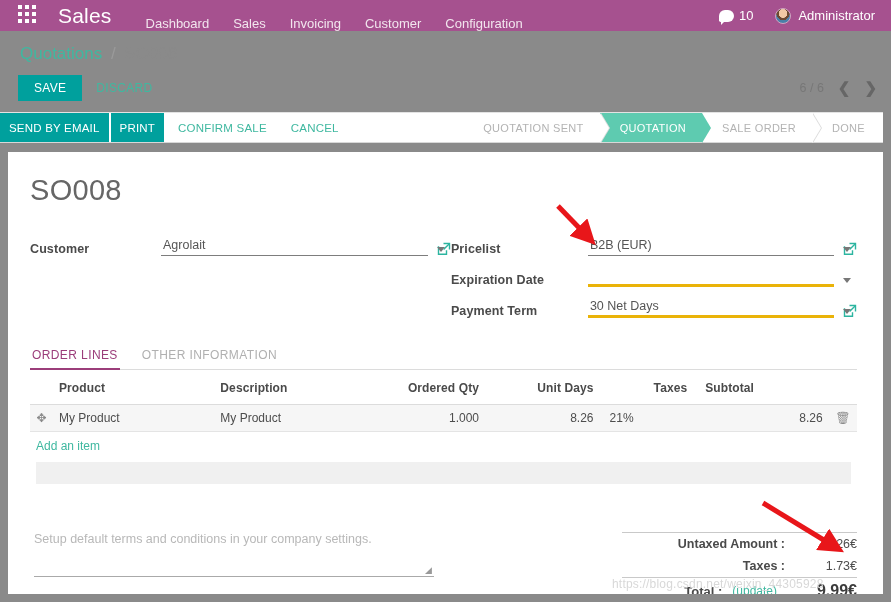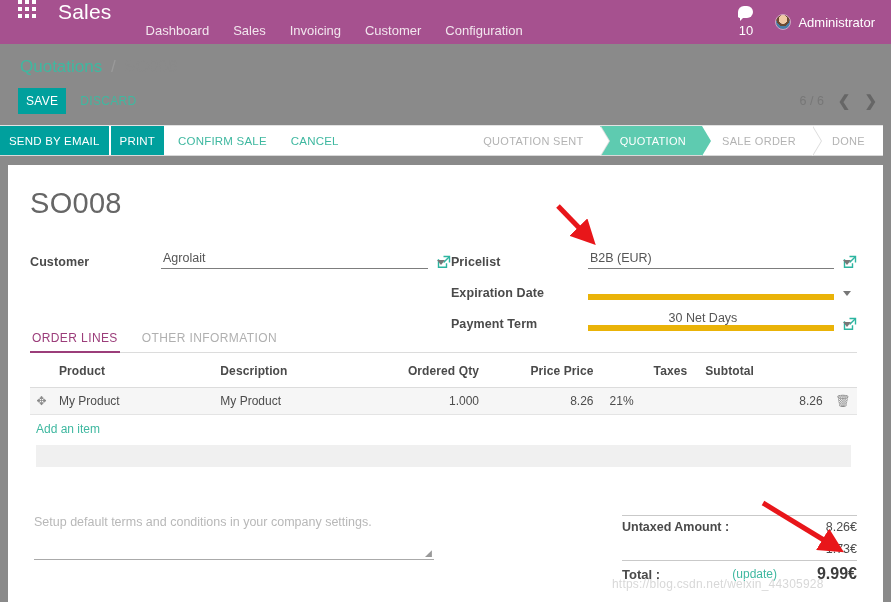--- a/index.html
+++ b/index.html
@@ -6,36 +6,36 @@
   html, body {
     width: 891px; height: 602px;
     font-family: "Liberation Sans", sans-serif;
     background: #8a8a8a;
     overflow: hidden;
   }
   .app { position: relative; width: 891px; height: 602px; background: #8a8a8a; }
 
   
   .navbar {
-    height: 44px; background: #A24689;
+    height: 31px; background: #A24689;
     background: #a6518f;
-    display: flex; padding: 0 12px;
+    display: flex; align-items: center; padding: 0 12px;
     position: relative;
   }
   .apps-icon {
     width: 22px; height: 22px;
     display: grid; grid-template-columns: repeat(3,4px); grid-template-rows: repeat(3,4px);
     gap: 3px; margin-left: 6px; margin-right: 18px; cursor: pointer;
   }
   .apps-icon i { display:block; width:4px; height:4px; background:#fff; }
   .brand { color:#fff; font-size:21px; font-weight:400; letter-spacing:.2px; margin-right:34px; }
   .nav-links { display:flex; align-items:center; gap: 24px; margin-top: 16px; }
   .nav-links a { color:#f2e6ee; font-size:13px; text-decoration:none; cursor:pointer; }
   .nav-right { margin-left:auto; display:flex; align-items:center; gap:22px; padding-right:4px; }
-  .msg-wrap { display:flex; align-items:center; gap:5px; color:#fff; font-size:13px; cursor:pointer;flex-direction:column; }
+  .msg-wrap { display:flex; align-items:center; gap:5px; color:#fff; font-size:13px; cursor:pointer; }
   .bubble-icon { width:15px; height:12px; position:relative; display:inline-block; }
   .bubble-icon::before {
     content:""; position:absolute; inset:0; background:#fff; border-radius:7px 7px 7px 2px;
   }
   .bubble-icon::after {
     content:""; position:absolute; left:2px; bottom:-3px; width:0; height:0;
     border-left:4px solid #fff; border-bottom:4px solid transparent;
   }
   .user-wrap { display:flex; align-items:center; gap:7px; color:#fff; font-size:13px; cursor:pointer; }
   .avatar {
@@ -47,21 +47,21 @@
   
   .crumbs { padding: 13px 0 0 20px; font-size:17px; color:#888; }
   .crumbs .link { color:#3fb8a0; cursor:pointer; }
   .crumbs .sep { color:#9a9a9a; margin:0 4px; }
   .crumbs .cur { color:#8a8a8a; }
 
   
   .savebar { display:flex; align-items:center; gap:14px; padding: 11px 0 11px 18px; }
   .btn-save {
     background:#00A09D; color:#fff; border:none; font-size:12px;
-    padding:6px 8px; cursor:pointer; letter-spacing:.3px;
+    padding:6px 16px; cursor:pointer; letter-spacing:.3px;
   }
   .btn-discard { color:#3fb8a0; font-size:12px; cursor:pointer; letter-spacing:.3px; }
   .pager { margin-left:auto; display:flex; align-items:center; gap:14px; padding-right:14px; color:#777; font-size:12.5px; }
   .pager .chev { color:#666; font-size:15px; cursor:pointer; font-weight:bold; }
 
   
   .actionbar {
     background:#fff; border-top:1px solid #e3e3e3; border-bottom:1px solid #d8d8d8;
     height:31px; display:flex; align-items:stretch; position:relative;
   }
@@ -109,31 +109,31 @@
   .frow { display:flex; align-items:flex-end; height:21px; }
   .flabel { font-size:12.5px; color:#4a4a4a; font-weight:bold; width:131px; flex:none; letter-spacing:.1px; }
   .flabel.narrow { width:137px; }
   .fctl { position:relative; flex:1; display:flex; align-items:flex-end;margin-top:25px; }
   .finput {
     flex:1; border:none; border-bottom:1px solid #b5b5b5; background:transparent;
     font-size:12.5px; color:#555; font-family:"Liberation Sans", sans-serif;
     padding:0 18px 2px 2px; outline:none; height:19px;
   }
   .finput.solid { border-bottom:1px solid #7d7d7d; }
-  .finput.light { border-bottom:6px solid #eab308;text-align:center; }
+  .finput.light { border-bottom:3px solid #eab308; }
   .caret {
     position:absolute; right:6px; bottom:4px; width:0; height:0;
     border-left:4px solid transparent; border-right:4px solid transparent;
     border-top:5px solid #777; pointer-events:none;
   }
   .ext-link { margin-left:9px; width:14px; height:14px; cursor:pointer; flex:none; }
   .ext-link svg { display:block; }
 
   
-  .tabs { display:flex; gap:0; border-bottom:1px solid #dcdcdc; }
+  .tabs { display:flex; gap:0; margin-top:30px; border-bottom:1px solid #dcdcdc; }
   .tab {
     font-size:12px; letter-spacing:.4px; padding:0 12px 7px 2px; color:#b0b0b0; cursor:pointer;
     position:relative; margin-right:10px;
   }
   .tab.active { color:#9B3D7A; }
   .tab.active::after {
     content:""; position:absolute; left:0; right:10px; bottom:-1px; height:2px; background:#9B3D7A;
   }
 
   
@@ -160,21 +160,21 @@
   .bottom { display:flex; margin-top:48px; }
   .terms { width:404px; padding-left:4px; }
   .terms-ph { font-size:12.5px; color:#b8b8b8; }
   .terms-line { border-bottom:1px solid #aaa; margin-top:30px; position:relative; }
   .resize-grip {
     position:absolute; right:0; bottom:1px; width:9px; height:9px; color:#999;
     font-size:9px; line-height:9px;
   }
   .totals { margin-left:auto; width:235px; }
   .trow { display:flex; align-items:center; justify-content:flex-end; gap:0; padding:4px 0; }
-  .tlabel { font-size:12.5px; color:#4a4a4a; font-weight:bold; flex:1; padding-right:10px; }
+  .tlabel { font-size:12.5px; color:#4a4a4a; font-weight:bold; text-align:right; flex:1; padding-right:10px; }
   .tval { font-size:12.5px; color:#4d4d4d; width:62px; text-align:right; }
   .tsep { border-top:1px solid #c9c9c9; }
   .trow.total .tlabel { font-size:13px; }
   .trow.total .tval { font-size:16px; font-weight:bold; color:#3c3c3c; width:72px; }
   .upd { color:#3fb8a0; font-size:12px; margin-right:8px; cursor:pointer; }
 
   
   .annot { position:absolute; pointer-events:none; z-index:40; }
   .watermark {
     position:absolute; left:612px; top:577px; font-size:12px; color:#d8d8d8;
@@ -332,21 +332,21 @@
         <div class="tab">OTHER INFORMATION</div>
       </div>
 
       <table class="lines">
         <thead>
           <tr>
             <th style="width:22px;"></th>
             <th style="width:155px;">Product</th>
             <th style="width:150px;">Description</th>
             <th class="r" style="width:110px;">Ordered Qty</th>
-            <th class="r" style="width:110px;">Price Price</th>
+            <th class="r" style="width:110px;">Unit Days</th>
             <th class="r" style="width:90px;">Taxes</th>
             <th style="width:130px;padding-left:12px;">Subtotal</th>
             <th style="width:20px;"></th>
           </tr>
         </thead>
         <tbody>
           <tr>
             <td class="handle">
               <span class="move-icon">✥</span>
             </td>
@@ -371,20 +371,21 @@
           <div class="terms-line">
             <span class="resize-grip">◢</span>
           </div>
         </div>
         <div class="totals">
           <div class="trow tsep">
             <span class="tlabel">Untaxed Amount :</span>
             <span class="tval">8.26€</span>
           </div>
           <div class="trow">
+            <span class="tlabel">Taxes :</span>
             <span class="tval">1.73€</span>
           </div>
           <div class="trow total tsep">
             <span class="tlabel">Total :</span>
             <span class="upd">(update)</span>
             <span class="tval">9.99€</span>
           </div>
         </div>
       </div>
 

